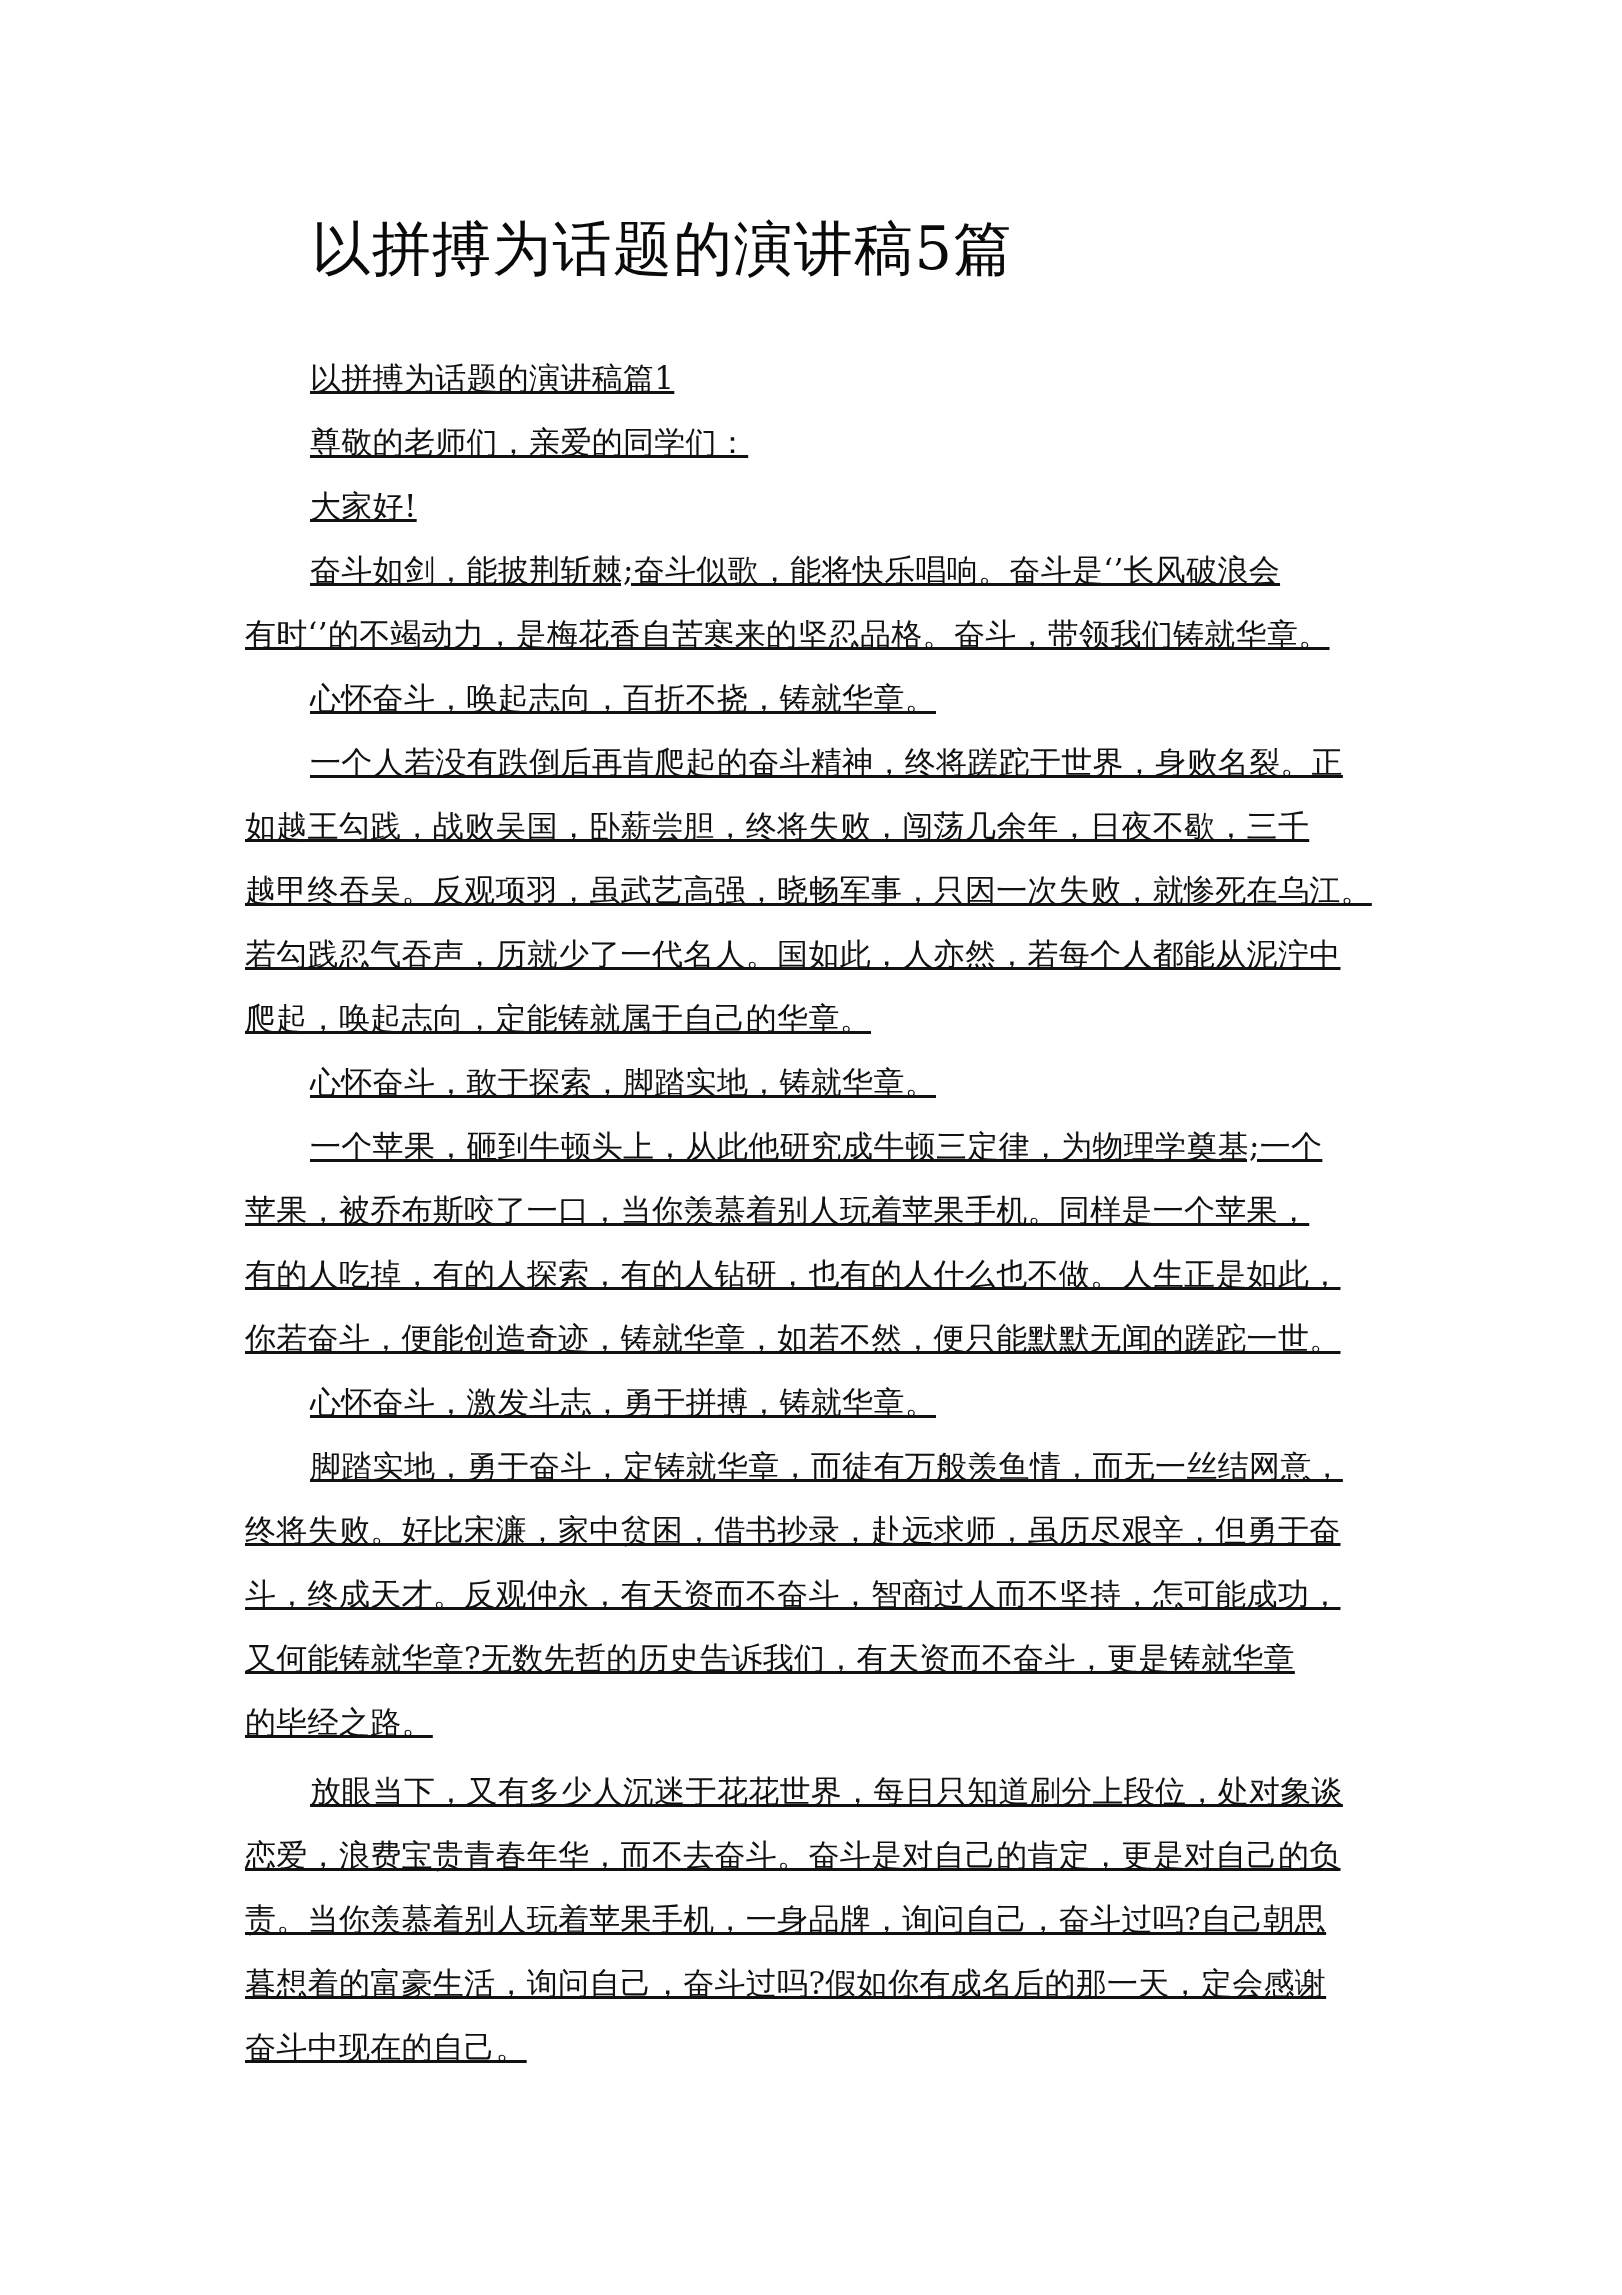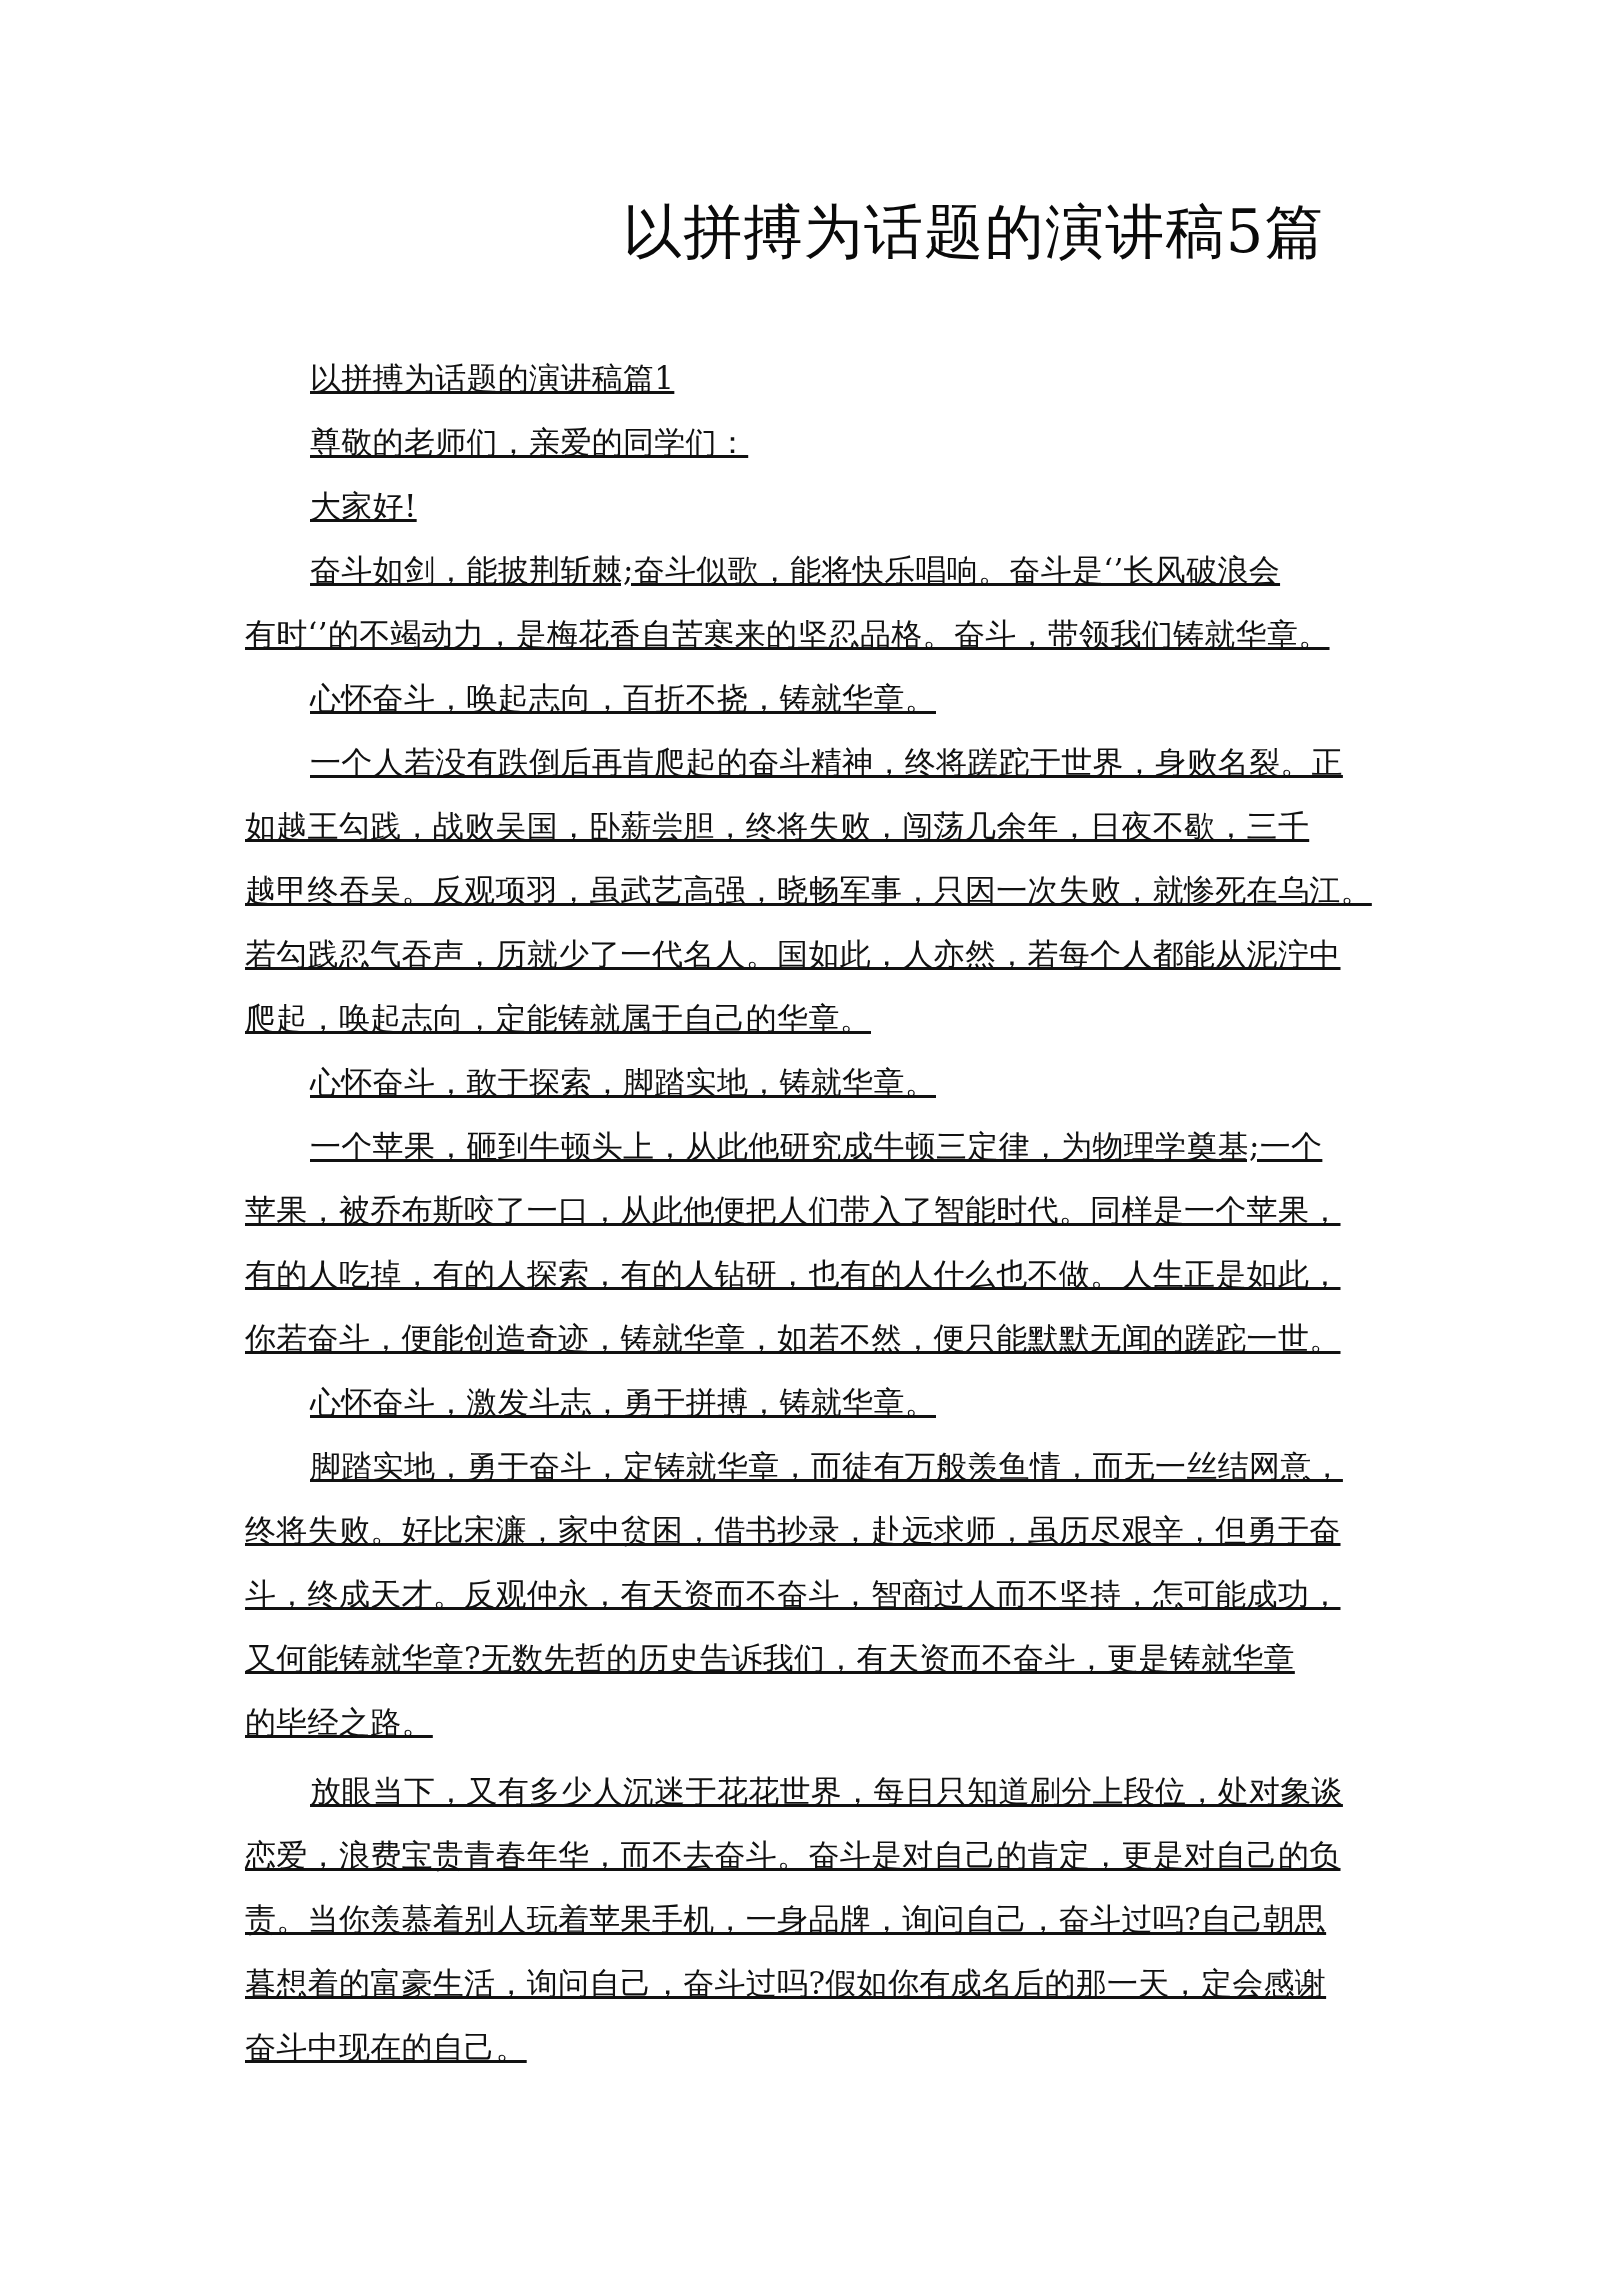--- a/index.html
+++ b/index.html
@@ -1,19 +1,19 @@
 <!DOCTYPE html>
 <html style="font-size:10.5px"><head>
 <meta charset="utf-8">
 <style>
   html, body { margin: 0; padding: 0; background: #ffffff; }
   body { width: 1623px; height: 2295px; position: relative; overflow: hidden;
          font-family: "DejaVu Serif", "Liberation Serif", serif; color: #111111; }
   .page { position: absolute; left: 0; top: 0; width: 1623px; height: 2295px; background: #ffffff; }
-  .title { position: absolute; left: 0; width: 1325px; top: 196px; text-align: right;
+  .title { position: absolute; left: 0; width: 1325px; top: 213px; text-align: center;
            font-size: 59px; line-height: 72px; letter-spacing: 1.3px; color: #0a0a0a; }
   .body { position: absolute; left: 245px; top: 359px; width: 1152px; }
   .line { font-size: 31px; height: 64px; line-height: 39px; white-space: nowrap; letter-spacing: 0.3px; text-decoration: underline; }
   .indent { padding-left: 65px; }
   .gap { height: 5.2px; }
 </style>
 </head>
 <body>
 
 <div class="page">
@@ -31,21 +31,21 @@
 
     <div class="line indent">一个人若没有跌倒后再肯爬起的奋斗精神，终将蹉跎于世界，身败名裂。正</div>
     <div class="line">如越王勾践，战败吴国，卧薪尝胆，终将失败，闯荡几余年，日夜不歇，三千</div>
     <div class="line">越甲终吞吴。反观项羽，虽武艺高强，晓畅军事，只因一次失败，就惨死在乌江。</div>
     <div class="line">若勾践忍气吞声，历就少了一代名人。国如此，人亦然，若每个人都能从泥泞中</div>
     <div class="line">爬起，唤起志向，定能铸就属于自己的华章。</div>
 
     <div class="line indent">心怀奋斗，敢于探索，脚踏实地，铸就华章。</div>
 
     <div class="line indent">一个苹果，砸到牛顿头上，从此他研究成牛顿三定律，为物理学奠基;一个</div>
-    <div class="line">苹果，被乔布斯咬了一口，从此他便把人们带入了智能时代。同样是一个苹果，</div>
+    <div class="line">苹果，被乔布斯咬了一口，当你羡慕着别人玩着苹果手机。同样是一个苹果，</div>
     <div class="line">有的人吃掉，有的人探索，有的人钻研，也有的人什么也不做。人生正是如此，</div>
     <div class="line">你若奋斗，便能创造奇迹，铸就华章，如若不然，便只能默默无闻的蹉跎一世。</div>
 
     <div class="line indent">心怀奋斗，激发斗志，勇于拼搏，铸就华章。</div>
 
     <div class="line indent">脚踏实地，勇于奋斗，定铸就华章，而徒有万般羡鱼情，而无一丝结网意，</div>
     <div class="line">终将失败。好比宋濂，家中贫困，借书抄录，赴远求师，虽历尽艰辛，但勇于奋</div>
     <div class="line">斗，终成天才。反观仲永，有天资而不奋斗，智商过人而不坚持，怎可能成功，</div>
     <div class="line">又何能铸就华章?无数先哲的历史告诉我们，有天资而不奋斗，更是铸就华章</div>
     <div class="line">的毕经之路。</div>

